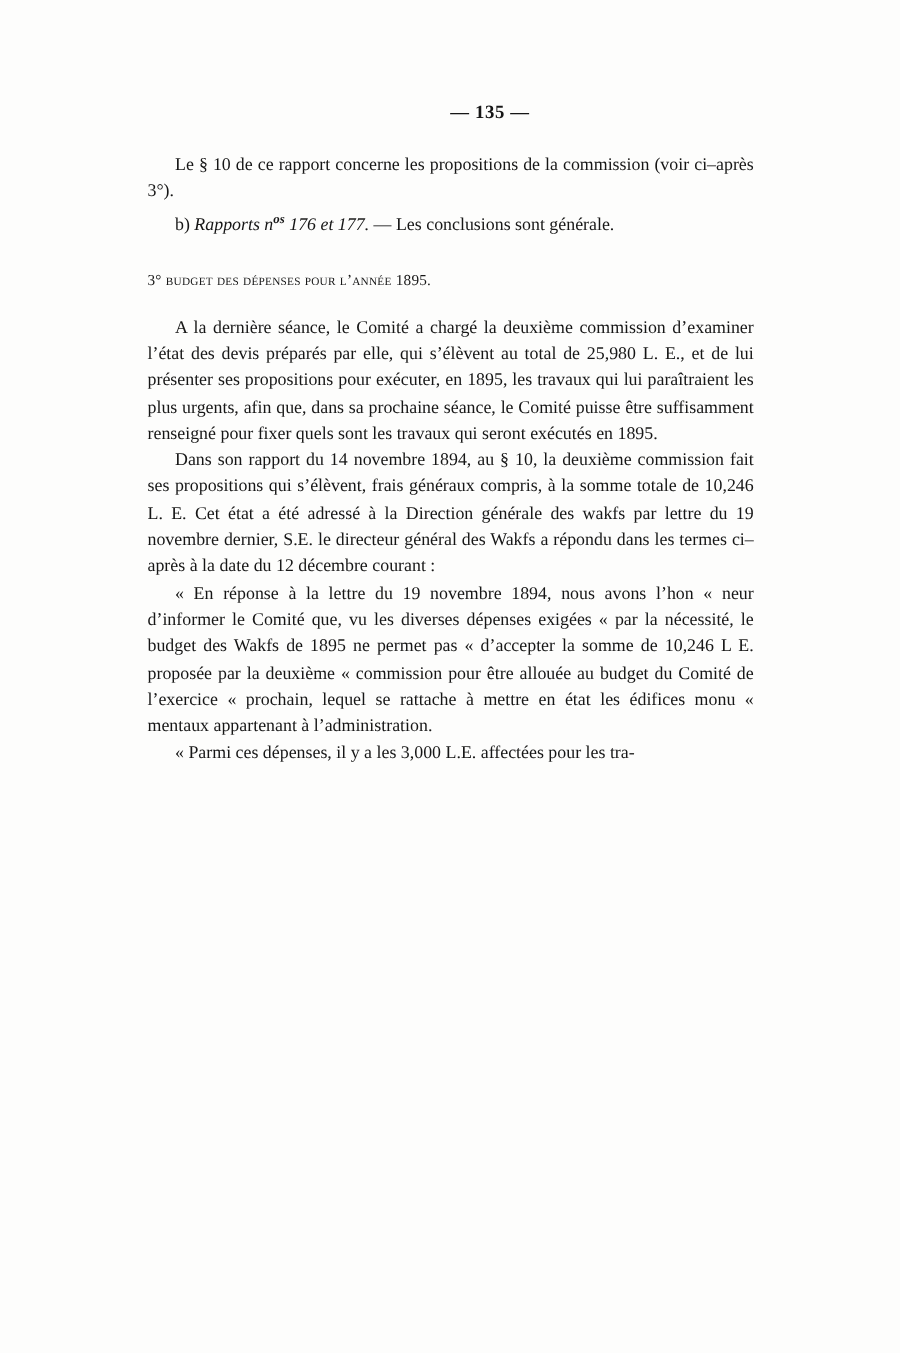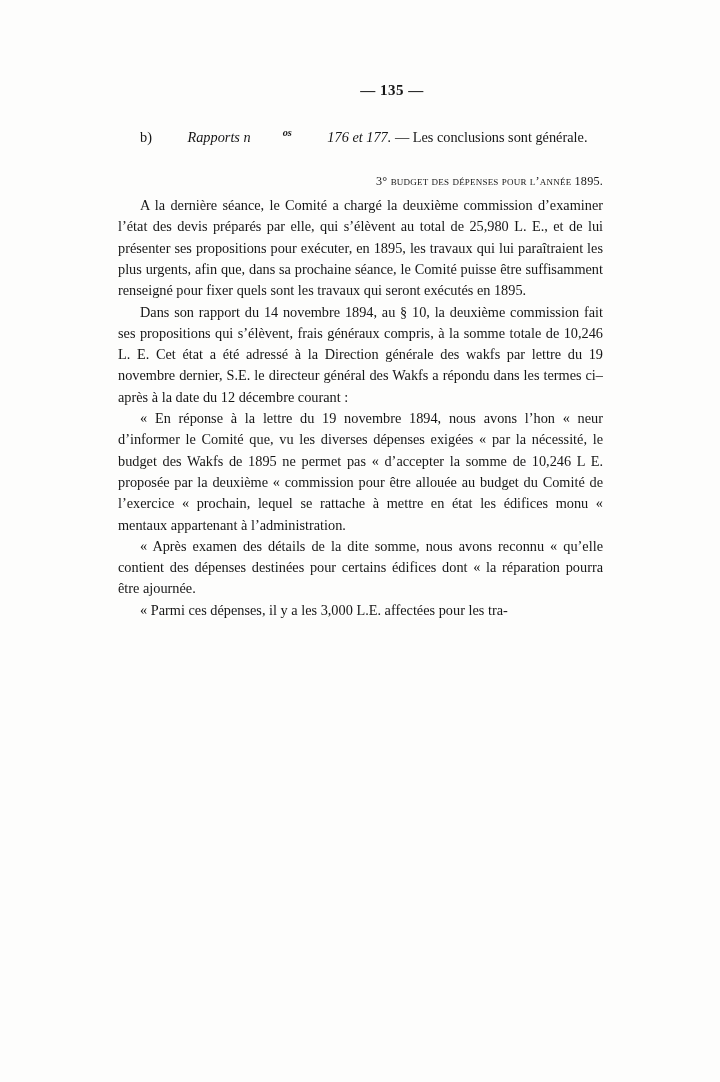--- a/index.html
+++ b/index.html
@@ -44,55 +44,55 @@
     line-height: 21.3px;
     text-align: justify;
     text-justify: inter-word;
     -webkit-hyphens: none;
     hyphens: none;
   }
   p.indent {
     text-indent: 22px;
   }
   .section-heading {
-    margin: 26px 0 6px 0;
-    text-align: right;
+    margin: 26px 0 20px 0;
+    text-align: left;
     font-size: 12.2px;
     font-variant: small-caps;
     letter-spacing: 0.2px;
   }
   .section-heading .lead {
     font-size: 12.2px;
   }
-  .italic { font-style: italic; margin-left: 32px; }
+  .italic { font-style: italic; }
   .sup { font-size: 0.72em; vertical-align: super; font-weight: bold; }
   .quoted {
     text-indent: 22px;
   }
 </style>
 </head>
 <body>
 
 <div class="page">
 
   <div class="page-number">— 135 —</div>
 
   <div class="content">
 
 
 
+    <p class="para indent">Le § 10 de ce rapport concerne les propositions de la commission (voir ci–après 3°).</p>
 
     <p class="para indent"><span>b) </span><span class="italic">Rapports n</span><span class="italic sup">os</span><span class="italic"> 176 et 177.</span><span> — </span><span>Les conclusions sont générale.</span></p>
 
     <div class="section-heading"><span class="lead">3°</span> <span>budget des dépenses pour l’année 1895.</span></div>
 
     <p class="para indent">A la dernière séance, le Comité a chargé la deuxième commission d’examiner l’état des devis préparés par elle, qui s’élèvent au total de 25,980 L. E., et de lui présenter ses propositions pour exécuter, en 1895, les travaux qui lui paraîtraient les plus urgents, afin que, dans sa prochaine séance, le Comité puisse être suffisamment renseigné pour fixer quels sont les travaux qui seront exécutés en 1895.</p>
 
     <p class="para indent">Dans son rapport du 14 novembre 1894, au § 10, la deuxième commission fait ses propositions qui s’élèvent, frais généraux compris, à la somme totale de 10,246 L. E. Cet état a été adressé à la Direction générale des wakfs par lettre du 19 novembre dernier, S.E. le directeur général des Wakfs a répondu dans les termes ci–après à la date du 12 décembre courant :</p>
 
     <p class="para quoted">« En réponse à la lettre du 19 novembre 1894, nous avons l’hon­ « neur d’informer le Comité que, vu les diverses dépenses exigées « par la nécessité, le budget des Wakfs de 1895 ne permet pas « d’accepter la somme de 10,246 L E. proposée par la deuxième « commission pour être allouée au budget du Comité de l’exercice « prochain, lequel se rattache à mettre en état les édifices monu­ « mentaux appartenant à l’administration.</p>
 
-    <p class="para quoted">« Après examen des détails de la dite somme, nous avons reconnu « qu’elle contient des dépenses destinées pour certains édifices dont « la réparation pourra être ajournée.</p>
 
     <p class="para quoted">« Parmi ces dépenses, il y a les 3,000 L.E. affectées pour les tra-</p>
 
   </div>
 </div>
 
 </body></html>

